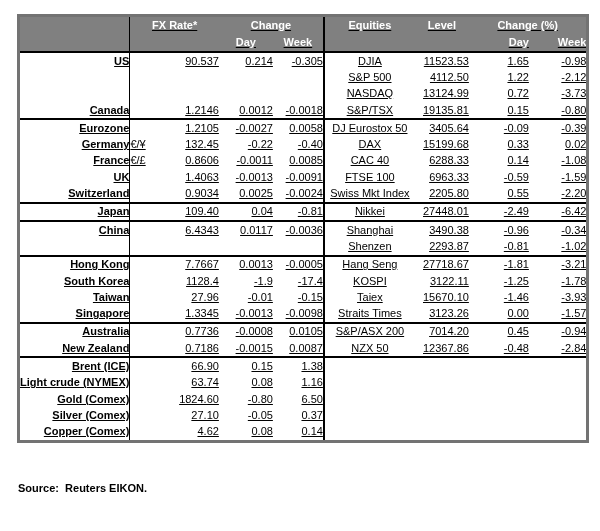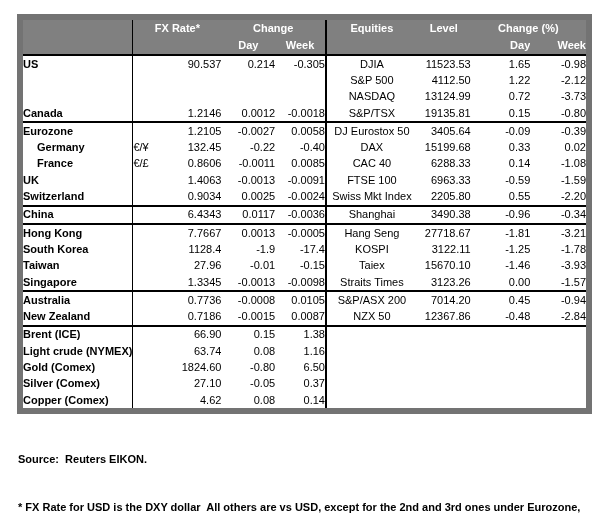--- a/index.html
+++ b/index.html
@@ -4,38 +4,39 @@
 <style>
   html,body { margin:0; padding:0; background:#ffffff; }
   .page {
     position:relative; width:600px; height:531px; overflow:hidden;
     background:#ffffff; color:#000;
     font-family:"Liberation Sans", sans-serif;
   }
   table.mkt {
     border-collapse:collapse; table-layout:fixed;
     margin:14px 8px 0 17px;
-    border:6px solid #737373;
+    border:3px solid #737373;
+    text-decoration:underline;
   }
   table.mkt th, table.mkt td {
     padding:0; margin:0; font-size:11px; line-height:1;
     white-space:nowrap; overflow:hidden; vertical-align:middle;
   }
   thead th {
     background:#808080; color:#ffffff; font-weight:bold; height:17px;
   }
   .h-left   { text-align:center; padding-left:4px; }
   .h-center { text-align:center; }
   .h-right  { text-align:right; }
   .pr3 { padding-right:3px; } .pr5 { padding-right:5px; } .pr7 { padding-right:7px; }
   .v1 { border-right:1.5px solid #000; }   
   .v2 { border-right:2px solid #000; }     
   tbody td { height:16.3px; }
   tr.section-start td { border-top:2px solid #000; }
-  td.lbl { font-weight:bold; text-align:left; padding-left:3px; }
+  td.lbl { font-weight:bold; text-align:right; padding-left:3px; }
   tr.indent td.lbl { padding-left:14px; }
   td.cur { text-align:left; padding-left:5px; }
   td.num { text-align:right; }
   td.eqn { text-align:center; padding-left:4px; }
   .footer {
     margin:5px 0 0 18px; font-size:11px; font-weight:bold;
     line-height:16px; white-space:pre-wrap; color:#000;
   }
 </style>
 </head>
@@ -169,30 +170,52 @@
       <td class="cur"></td>
       <td class="num pr3">0.9034</td>
       <td class="num pr3">0.0025</td>
       <td class="num pr5 v2">-0.0024</td>
       <td class="eqn">Swiss Mkt Index</td>
       <td class="num pr3">2205.80</td>
       <td class="num pr3">0.55</td>
       <td class="num pr7">-2.20</td>
     </tr>
         <tr class="section-start">
+      <td class="lbl v1">Japan</td>
+      <td class="cur"></td>
+      <td class="num pr3">109.40</td>
+      <td class="num pr3">0.04</td>
+      <td class="num pr5 v2">-0.81</td>
+      <td class="eqn">Nikkei</td>
+      <td class="num pr3">27448.01</td>
+      <td class="num pr3">-2.49</td>
+      <td class="num pr7">-6.42</td>
+    </tr>
+        <tr class="section-start">
       <td class="lbl v1">China</td>
       <td class="cur"></td>
       <td class="num pr3">6.4343</td>
       <td class="num pr3">0.0117</td>
       <td class="num pr5 v2">-0.0036</td>
       <td class="eqn">Shanghai</td>
       <td class="num pr3">3490.38</td>
       <td class="num pr3">-0.96</td>
       <td class="num pr7">-0.34</td>
     </tr>
+        <tr>
+      <td class="lbl v1"></td>
+      <td class="cur"></td>
+      <td class="num pr3"></td>
+      <td class="num pr3"></td>
+      <td class="num pr5 v2"></td>
+      <td class="eqn">Shenzen</td>
+      <td class="num pr3">2293.87</td>
+      <td class="num pr3">-0.81</td>
+      <td class="num pr7">-1.02</td>
+    </tr>
         <tr class="section-start">
       <td class="lbl v1">Hong Kong</td>
       <td class="cur"></td>
       <td class="num pr3">7.7667</td>
       <td class="num pr3">0.0013</td>
       <td class="num pr5 v2">-0.0005</td>
       <td class="eqn">Hang Seng</td>
       <td class="num pr3">27718.67</td>
       <td class="num pr3">-1.81</td>
       <td class="num pr7">-3.21</td>

